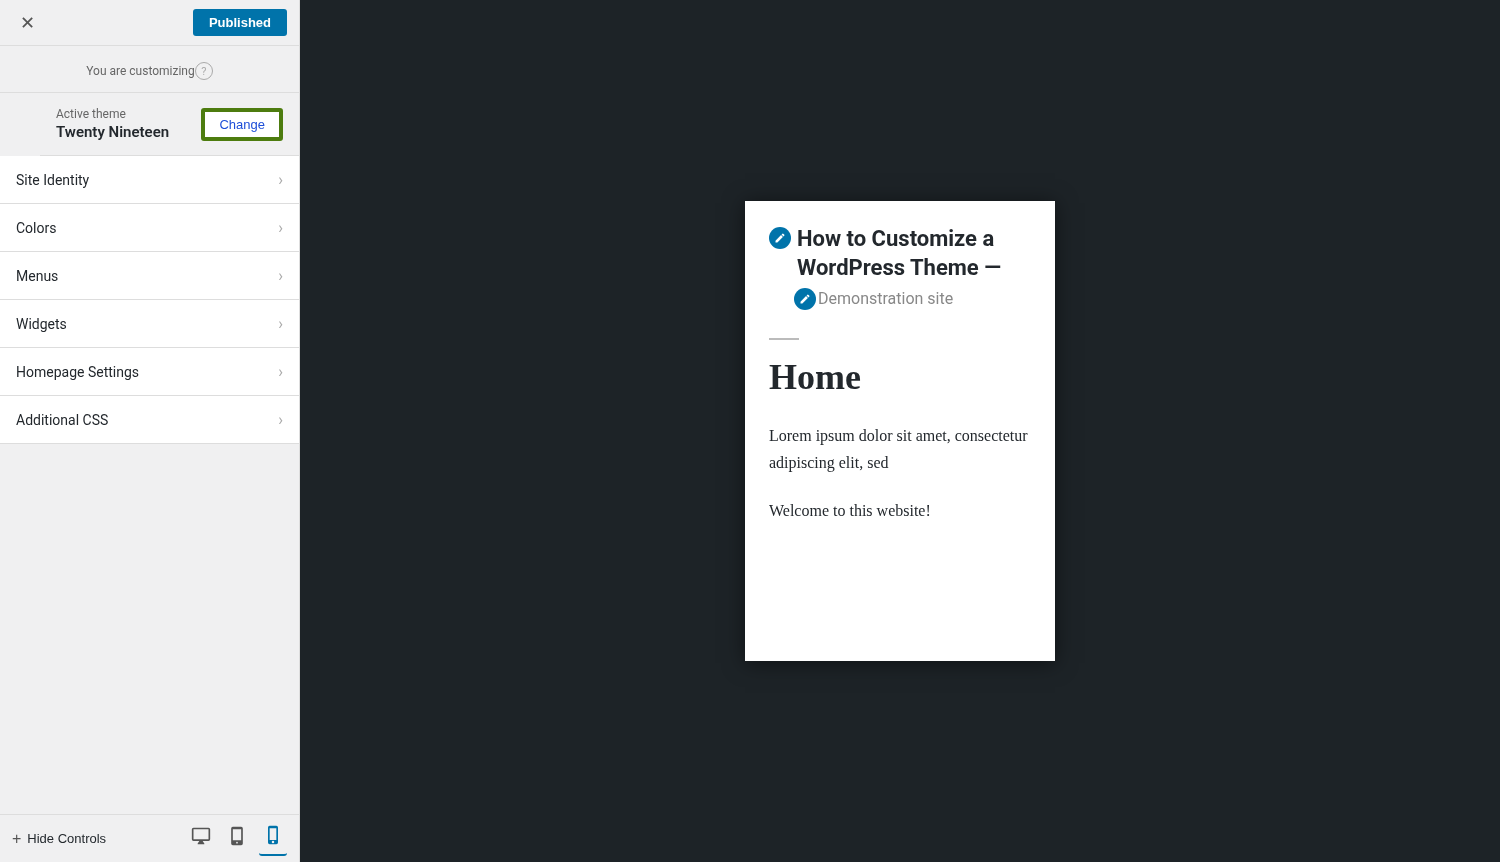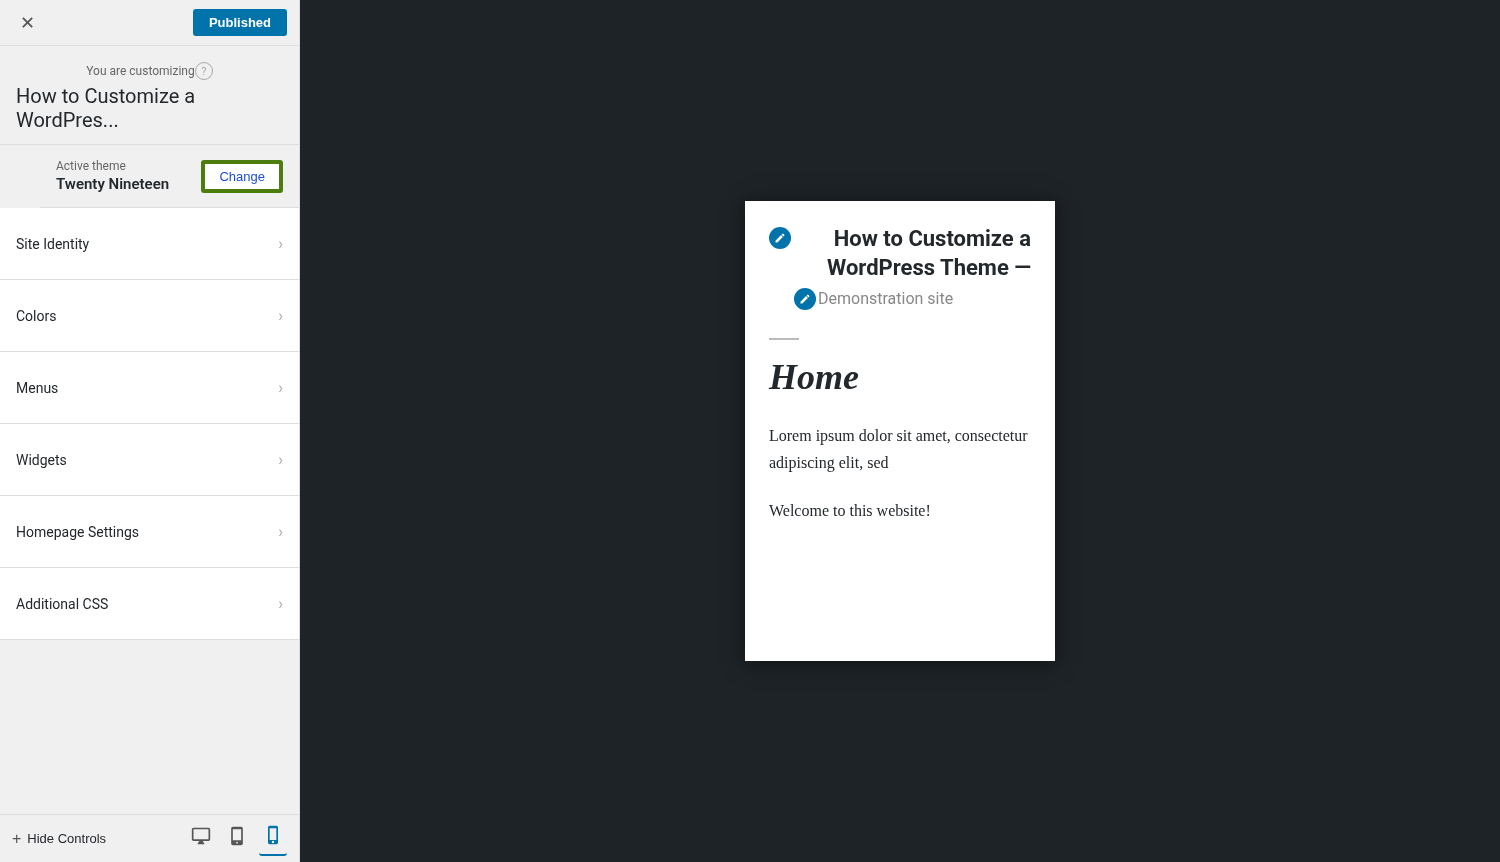--- a/index.html
+++ b/index.html
@@ -129,21 +129,21 @@
     
     .nav-list {
       flex: 1;
       overflow-y: auto;
     }
 
     .nav-item {
       display: flex;
       align-items: center;
       justify-content: space-between;
-      padding: 26px 16px;
+      padding: 14px 16px;
       border-bottom: 1px solid #ddd;
       cursor: pointer;
       background: #fff;
       color: #23282d;
       font-size: 14px;
     }
 
     .nav-item .chevron {
       color: #aaa;
       font-size: 16px;
@@ -224,21 +224,20 @@
 
     .preview-card-header {
       padding: 24px 24px 0 24px;
     }
 
     .site-title-line {
       display: flex;
       align-items: flex-start;
       gap: 6px;
       margin-bottom: 4px;
-      text-align: right;
     }
 
     .edit-dot {
       width: 22px;
       height: 22px;
       background: #0073aa;
       border-radius: 50%;
       display: inline-flex;
       align-items: center;
       justify-content: center;
@@ -278,21 +277,20 @@
       background: #bbb;
       margin: 28px 24px 16px 24px;
     }
 
     .preview-page-title {
       font-size: 36px;
       font-weight: 800;
       color: #23282d;
       margin: 0 24px 24px 24px;
       font-family: Georgia, serif;
-      font-style: italic;
     }
 
     .preview-body-text {
       font-size: 16px;
       color: #23282d;
       margin: 0 24px 20px 24px;
       font-family: Georgia, serif;
       line-height: 1.7;
     }
   </style>
@@ -305,21 +303,20 @@
     <button class="close-btn">✕</button>
     <div class="header-spacer"></div>
     <button class="published-btn">Published</button>
   </div>
 
   <div class="customizing-section">
     <div class="customizing-label">
       <span>You are customizing</span>
       <span class="help-icon">?</span>
     </div>
-    <div class="customizing-title">How to Customize a WordPres...</div>
   </div>
 
   <div class="theme-section">
     <div class="theme-info">
       <div class="theme-label">Active theme</div>
       <div class="theme-name">Twenty Nineteen</div>
     </div>
     <button class="change-btn">Change</button>
   </div>
 

